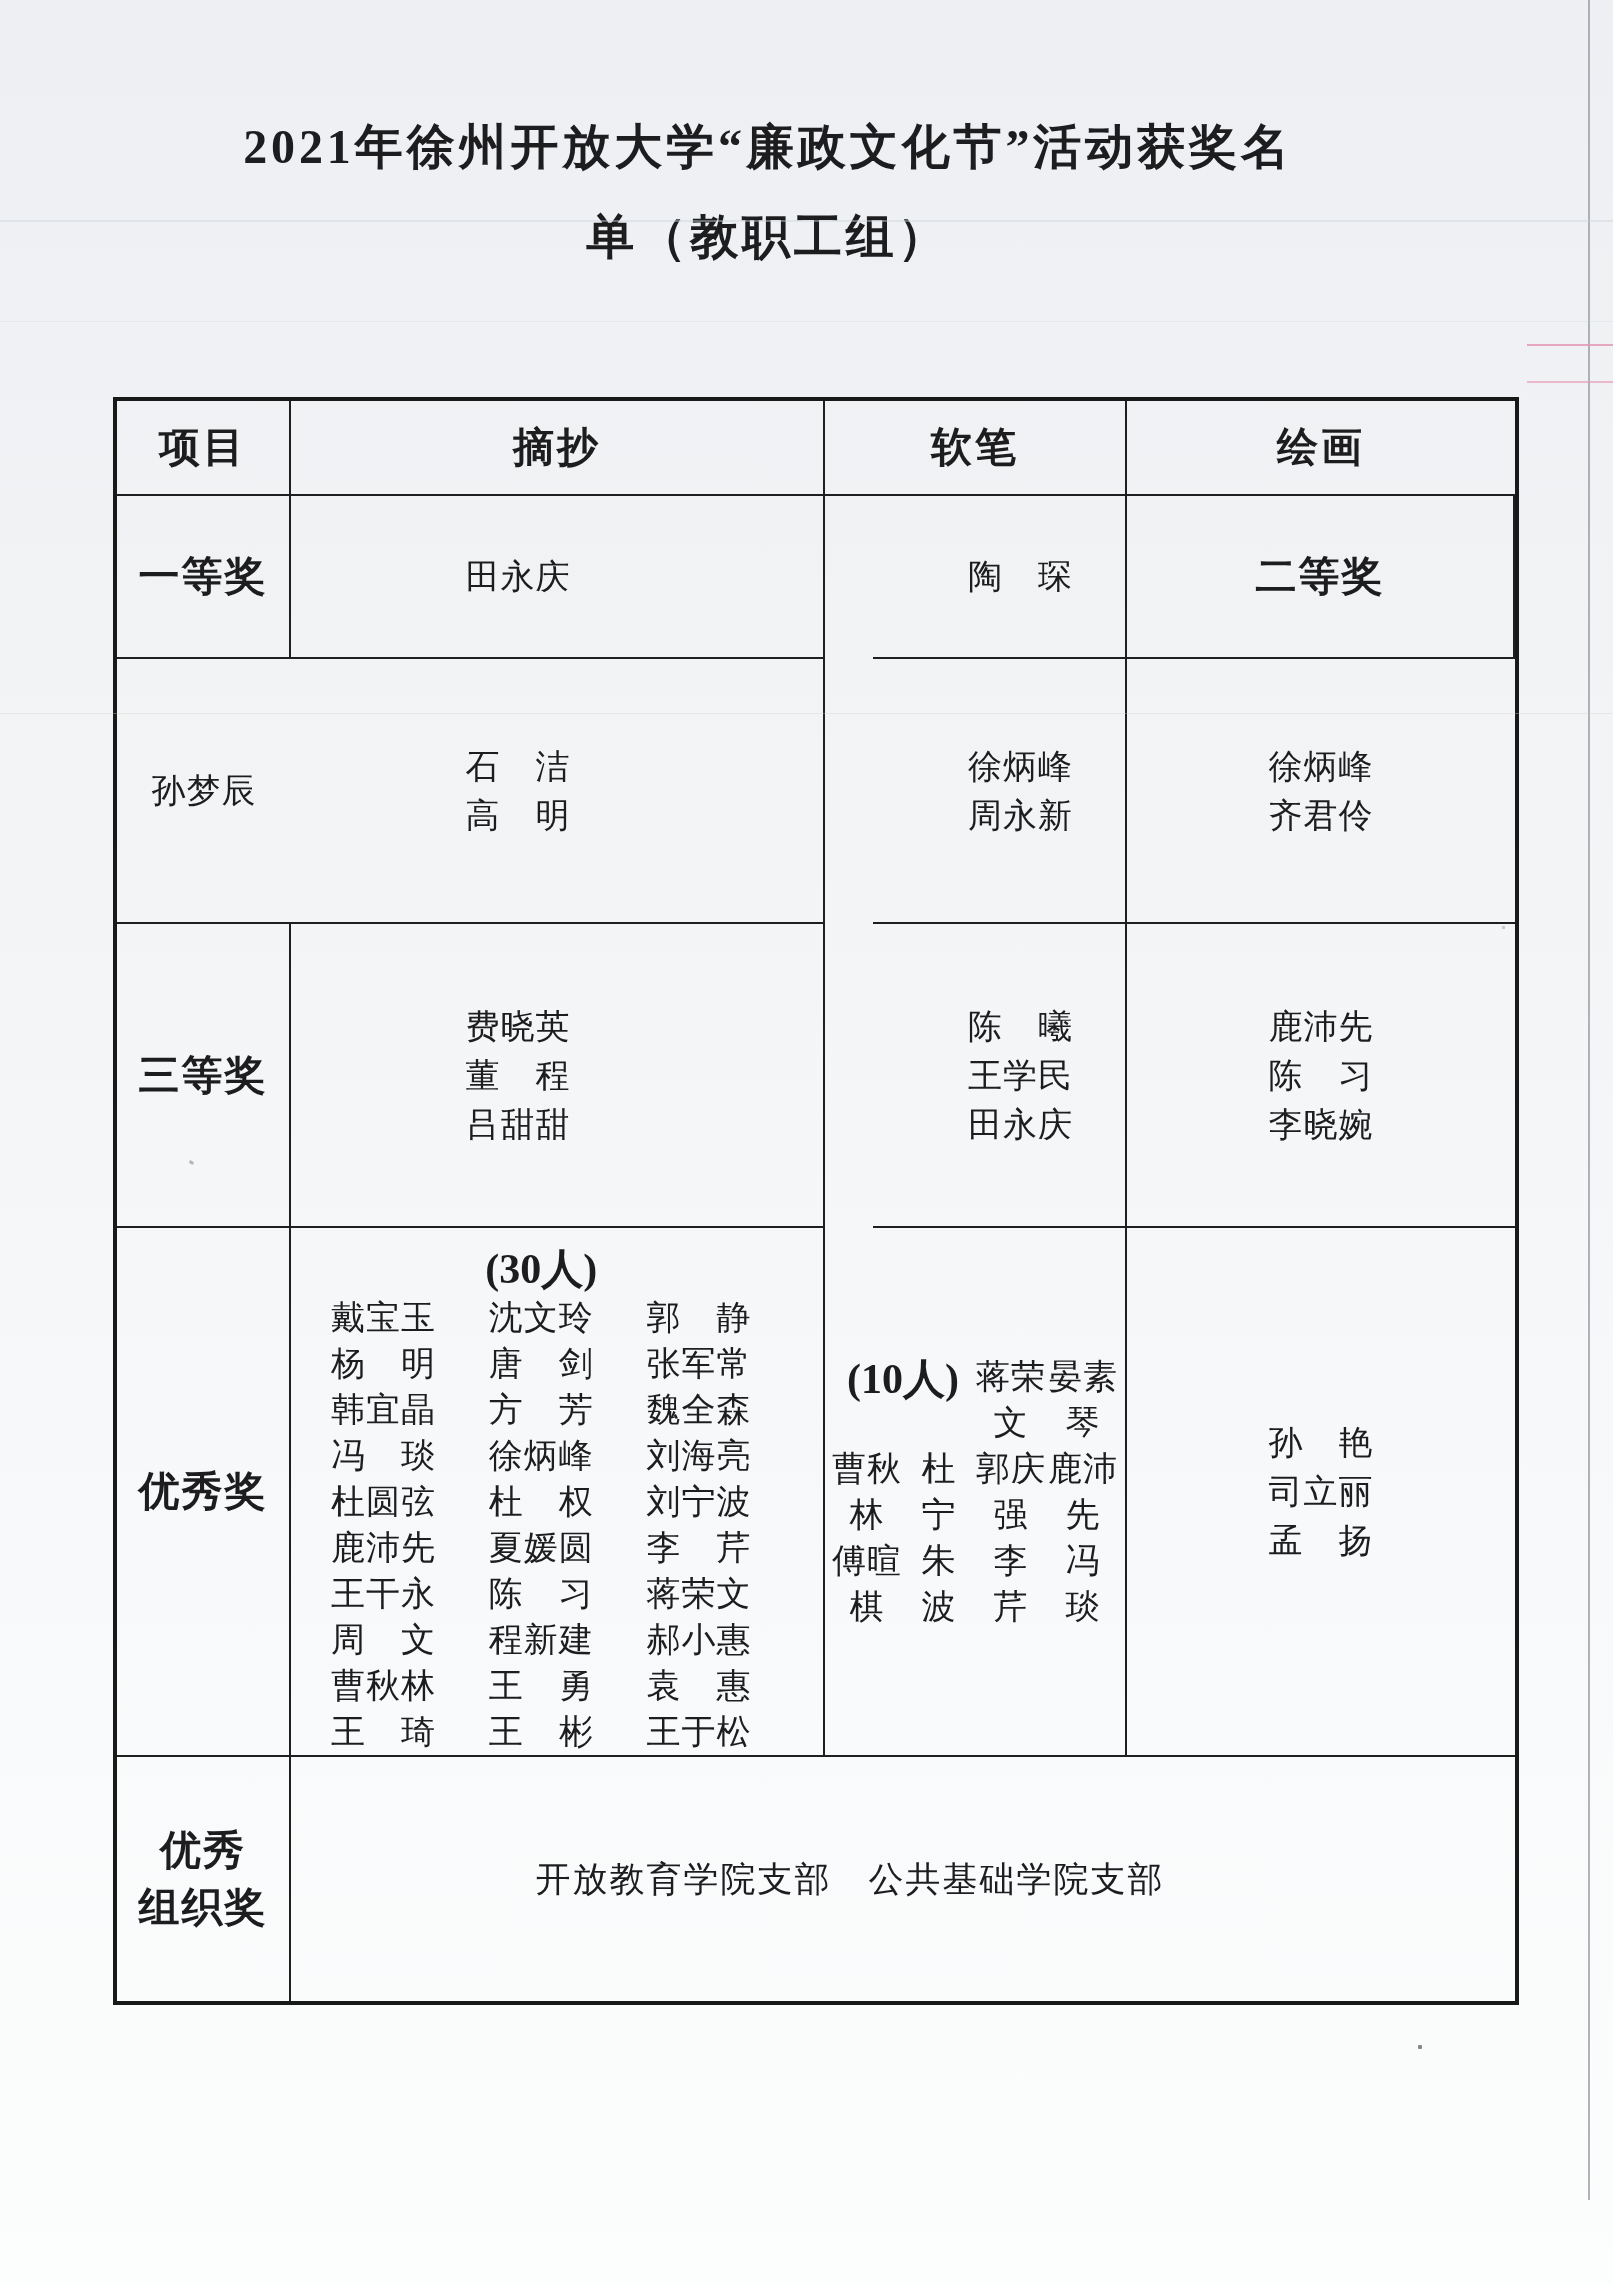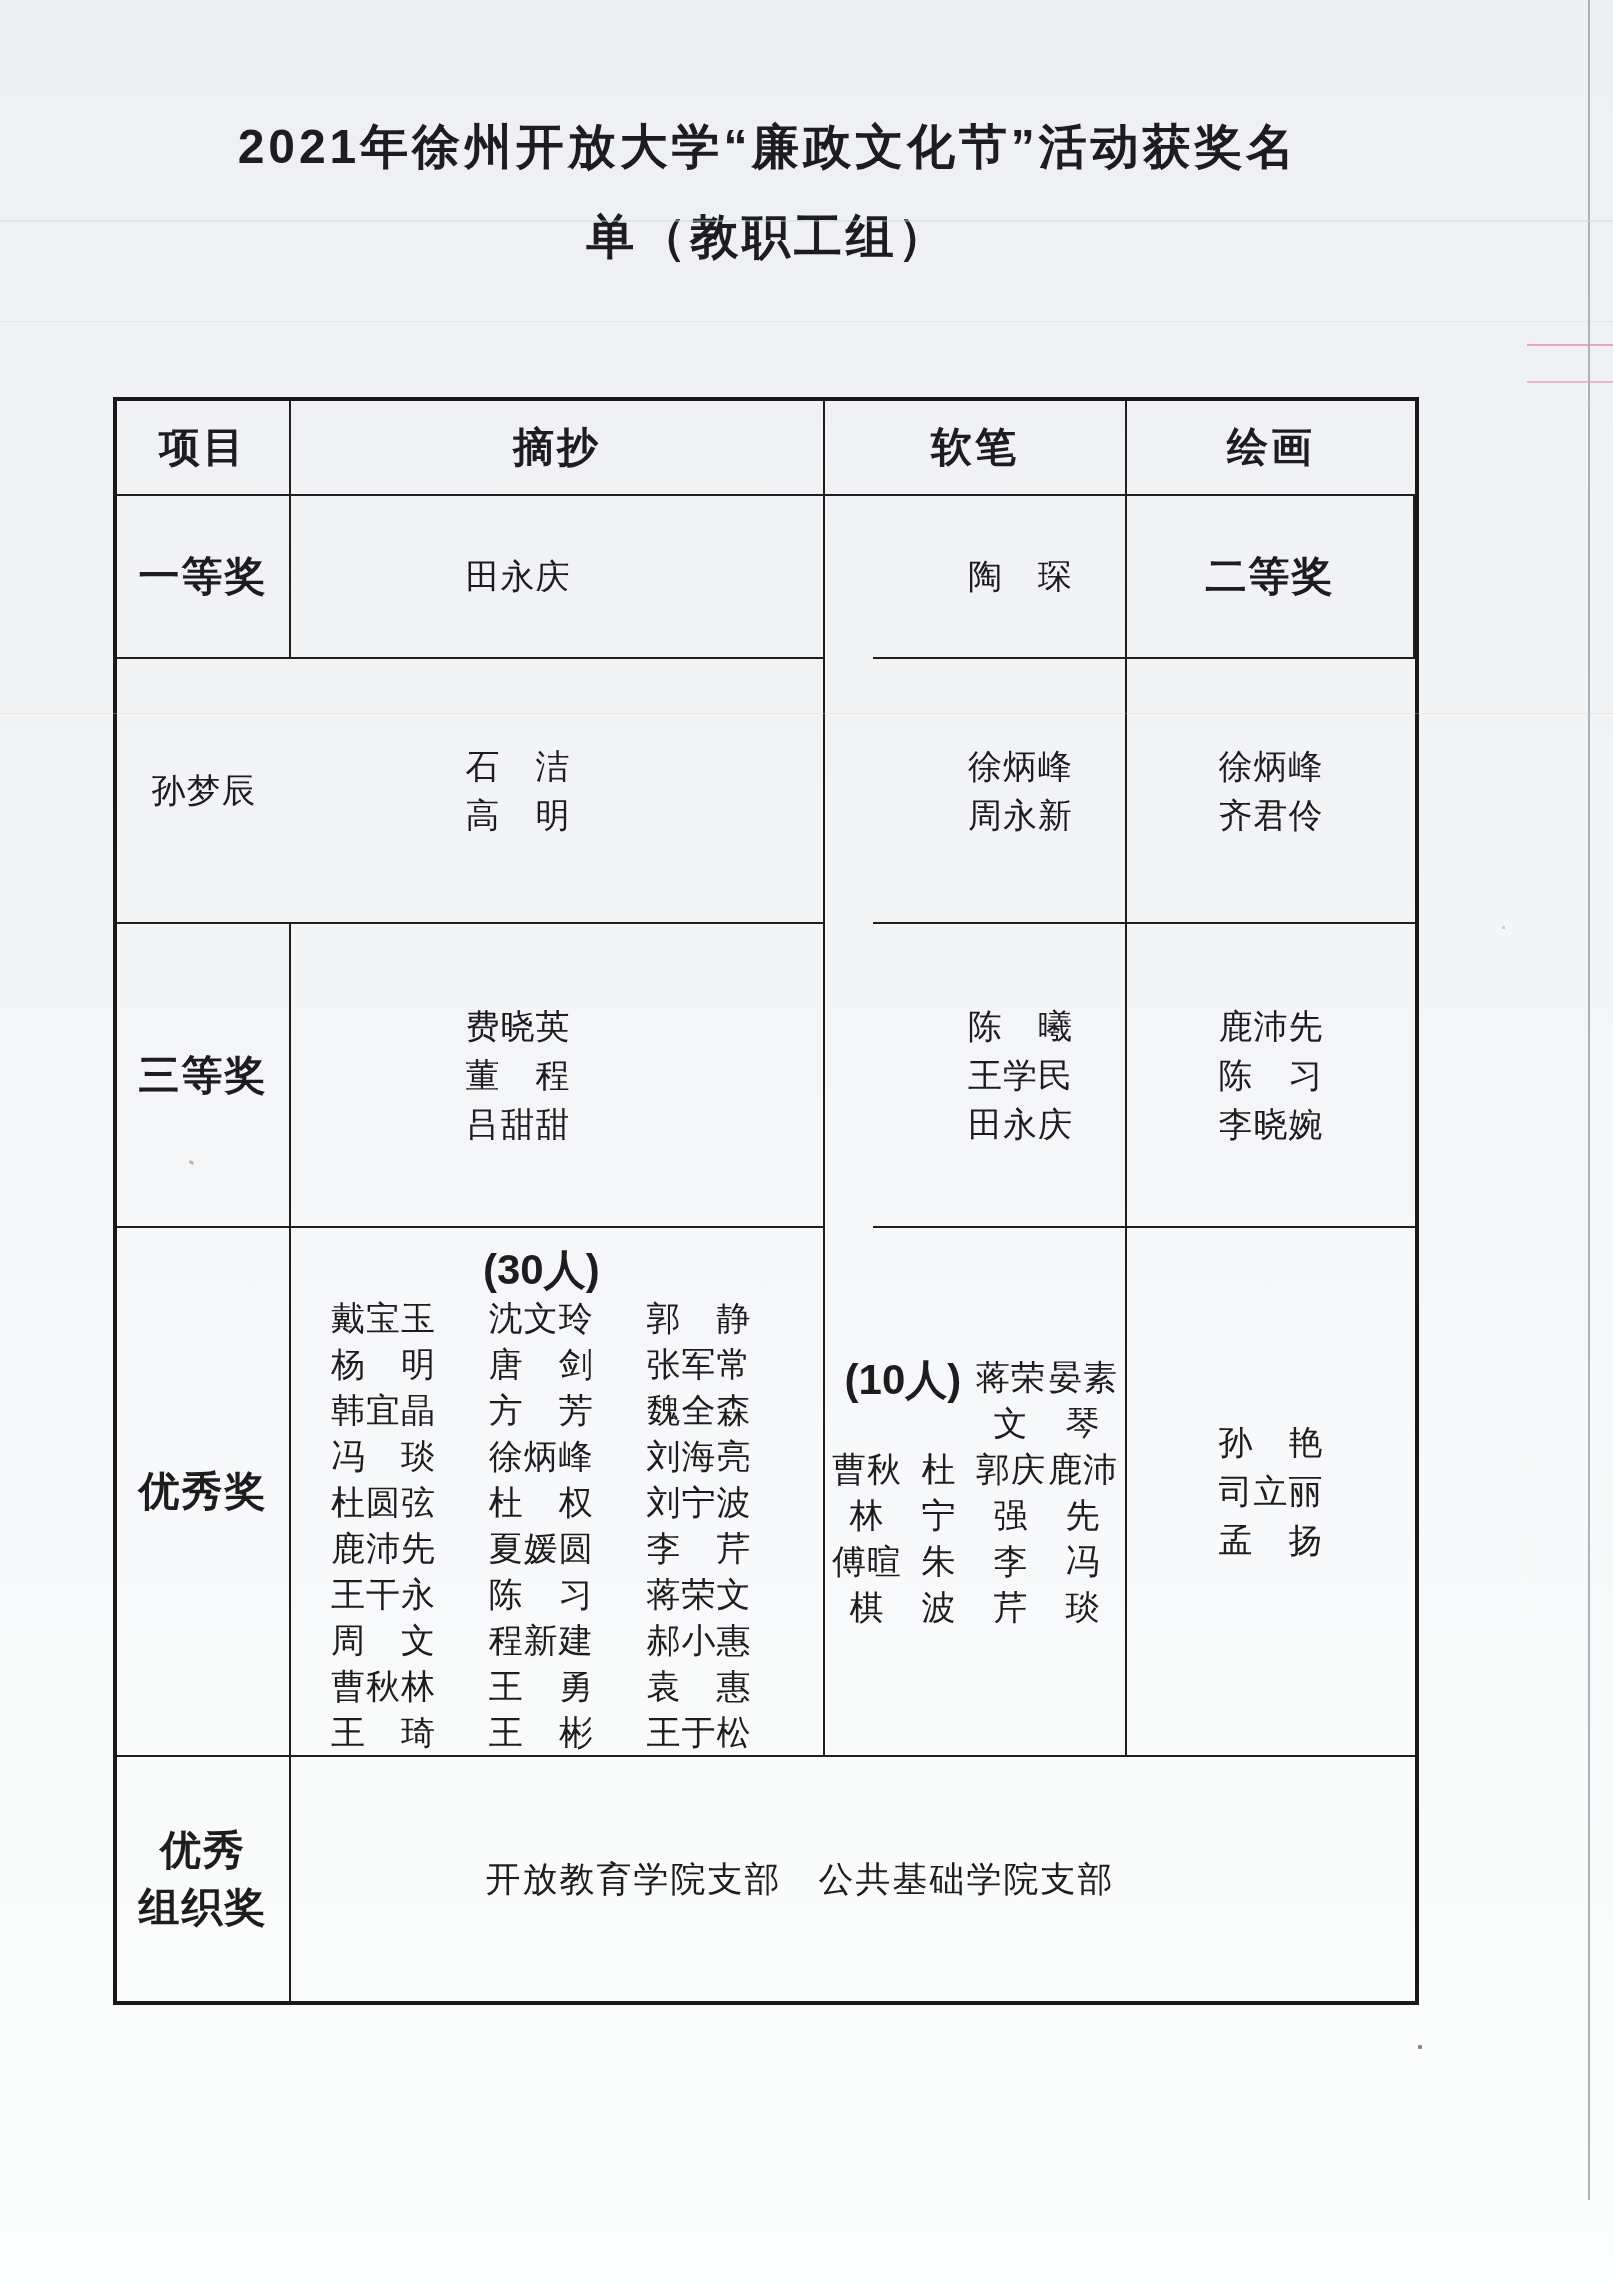--- a/index.html
+++ b/index.html
@@ -4,35 +4,35 @@
 <style>
   * { box-sizing: border-box; margin: 0; padding: 0; }
   html, body { width: 1613px; height: 2285px; }
   .page {
     position: relative;
     width: 1613px;
     height: 2285px;
     overflow: hidden;
     background: linear-gradient(180deg, #edeff2 0%, #f1f3f5 30%, #f7f8f9 62%, #fcfdfd 100%);
     color: #1d1d1f;
-    font-family: Liberation Sans, sans-serif;
+    font-family: Liberation Serif, serif;
   }
   .title-block {
     position: absolute;
     left: 116px; top: 102px; width: 1304px;
     text-align: center;
     font-weight: bold;
     font-size: 48px;
     line-height: 90px;
     letter-spacing: 3.9px;
   }
   .award-table {
     position: absolute;
     left: 113px; top: 397px;
-    width: 1306px; height: 1608px;
+    width: 1406px; height: 1608px;
     border: 4.9px solid #191919;
     display: grid;
     grid-template-columns: 174px 534px 302px auto;
     grid-template-rows: 95px 163px 265px 304px 529px auto;
   }
   .cell {
     border-right: 2px solid #1f1f1f;
     border-bottom: 2px solid #1f1f1f;
     display: flex;
     flex-direction: column;

